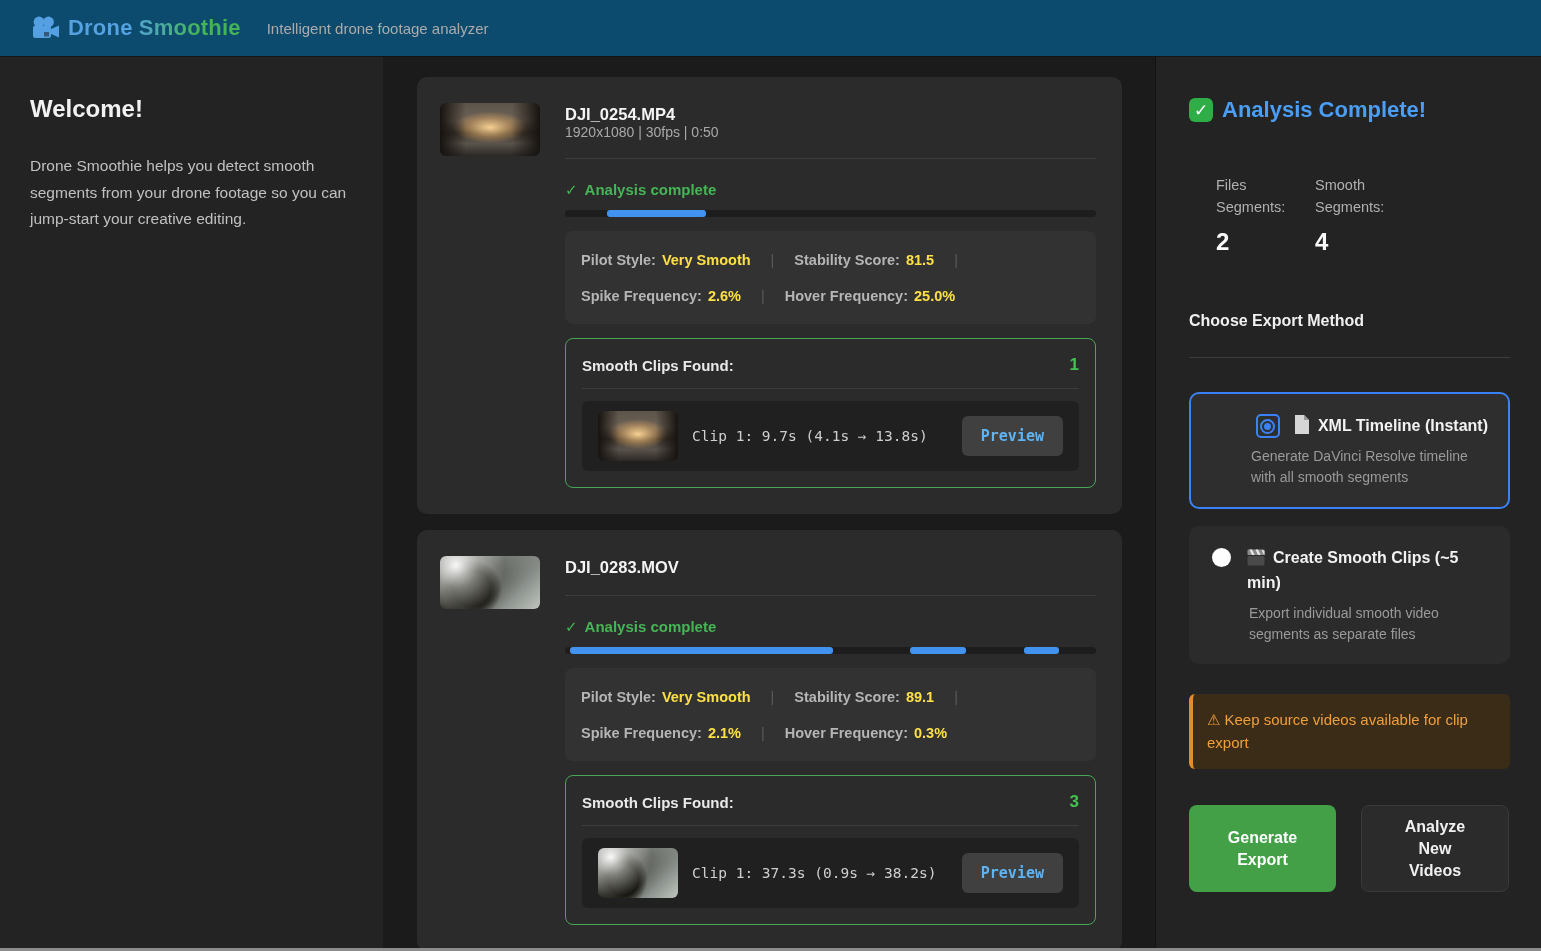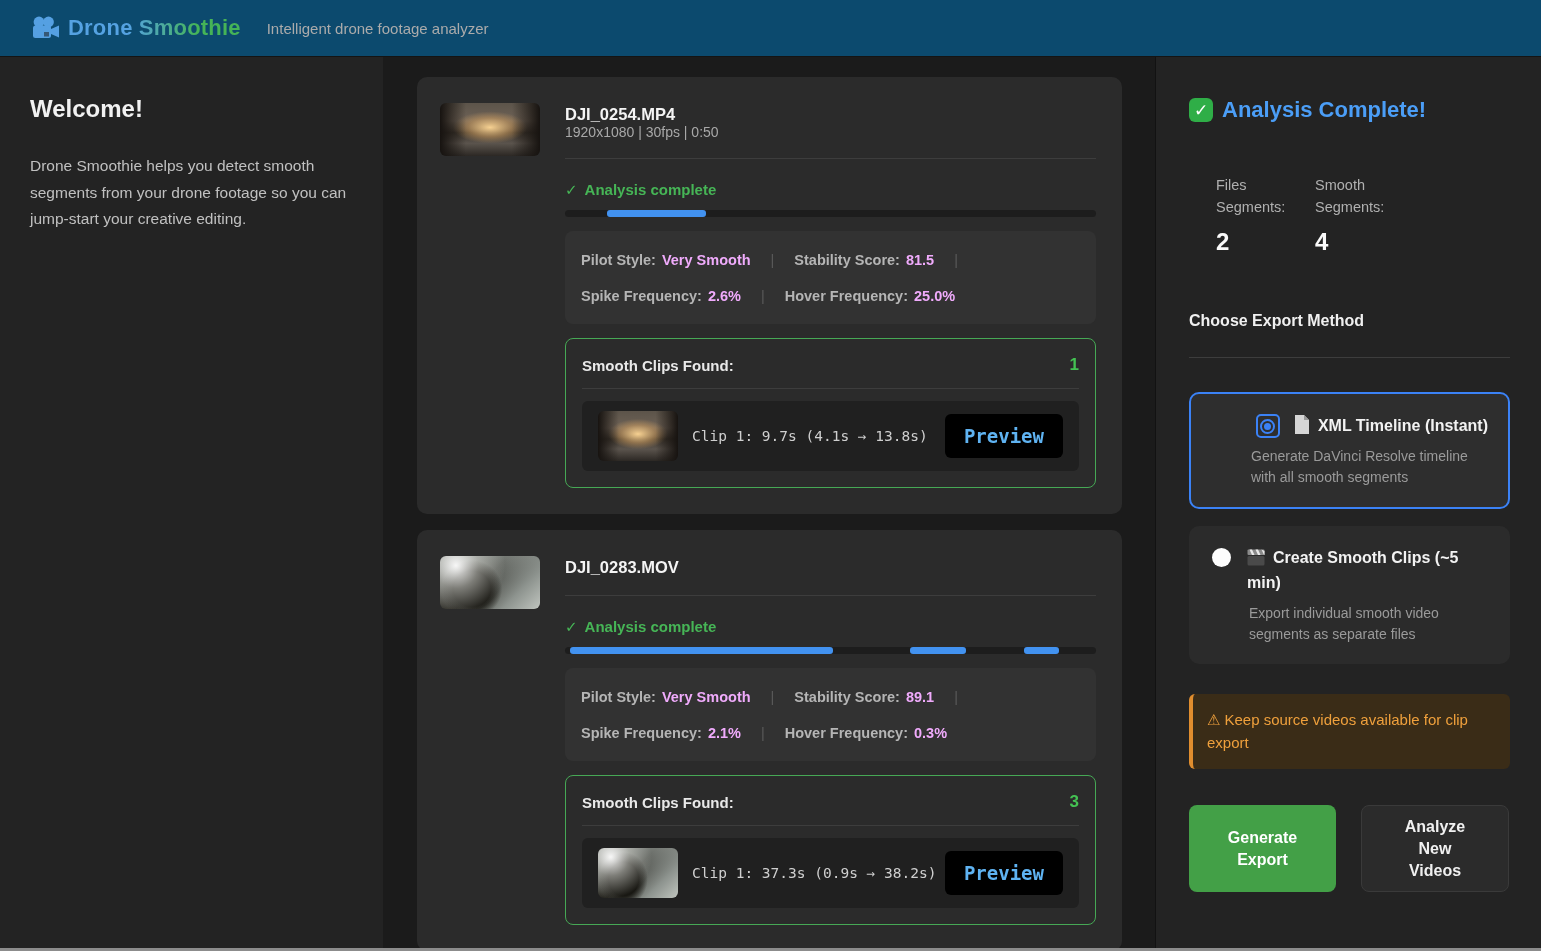--- a/index.html
+++ b/index.html
@@ -46,34 +46,34 @@
   .divider { height:1px; background:#3d3d3d; margin-top:18px; }
   .status { margin-top:22px; font-size:15px; font-weight:bold; color:#46b556; }
   .status .check-glyph { margin-right:7px; font-weight:normal; }
   .progress { position:relative; margin-top:11px; height:7px; border-radius:4px; background:#1d1d1d; overflow:hidden; }
   .progress-seg { position:absolute; top:0; height:100%; background:#4292f0; border-radius:3px; }
 
   .stats-panel { margin-top:14px; background:#323232; border-radius:8px; padding:21px 16px 20px 16px; }
   .stats-row { display:flex; align-items:center; font-size:14.5px; font-weight:bold; }
   .stats-row + .stats-row { margin-top:20px; }
   .stat-label { color:#b5b5b5; }
-  .stat-value { color:#f0abfc; margin-left:6px; }
+  .stat-value { color:#fde047; margin-left:6px; }
   .stat-sep { color:#5a5a5a; font-weight:normal; margin:0 20px; }
 
   .clips-box { margin-top:14px; border:1px solid #46a855; border-radius:8px; padding:16px; }
   .clips-head { display:flex; justify-content:space-between; align-items:center; }
   .clips-label { font-size:15px; font-weight:bold; color:#e9e9e9; }
   .clips-count { font-size:17px; font-weight:bold; color:#44c253; }
   .clips-divider { height:1px; background:#3d3d3d; margin:13px 0 12px 0; }
   .clip-row { background:#202020; border-radius:6px; padding:10px 16px; display:flex; align-items:center; }
   .thumb-sm { width:80px; height:50px; border-radius:6px; flex:0 0 auto; }
   .clip-text { flex:1; margin-left:14px; font-family:"DejaVu Sans Mono",monospace;
     font-size:14.5px; color:#cfcfcf; }
-  .preview-btn { background:#000000; color:#5fb3f2; border:none; border-radius:6px;
-    font-family:"DejaVu Sans Mono",monospace; font-size:19px; font-weight:bold;
+  .preview-btn { background:#404040; color:#5fb3f2; border:none; border-radius:6px;
+    font-family:"DejaVu Sans Mono",monospace; font-size:15px; font-weight:bold;
     padding:11px 19px; cursor:pointer; }
 
   
   .result-title { display:flex; align-items:center; font-size:22px; font-weight:bold; color:#4b9ef7; }
   .check-emoji { width:24px; height:24px; border-radius:6px; background:#2fae47; color:#fff;
     font-size:17px; font-weight:bold; display:flex; align-items:center; justify-content:center;
     margin-right:9px; flex:0 0 auto; }
   .summary { display:flex; margin:51px 0 0 27px; }
   .summary-item { width:98px; margin-right:1px; }
   .summary-label { font-size:14.5px; color:#b0b0b0; line-height:22px; }

